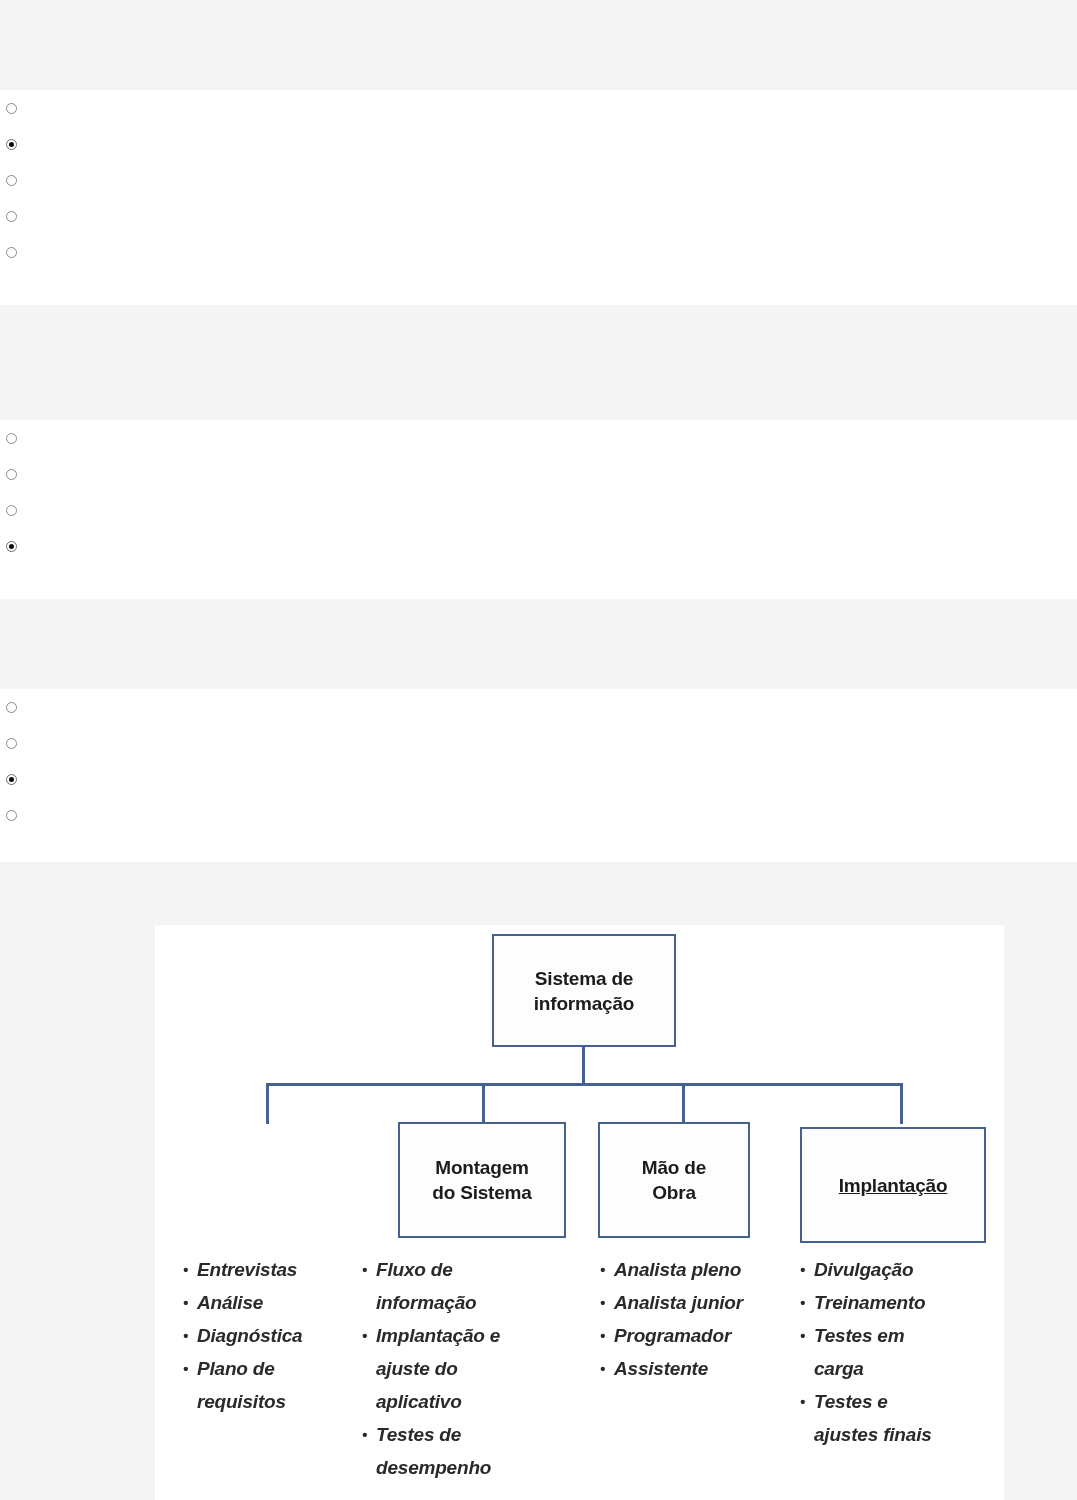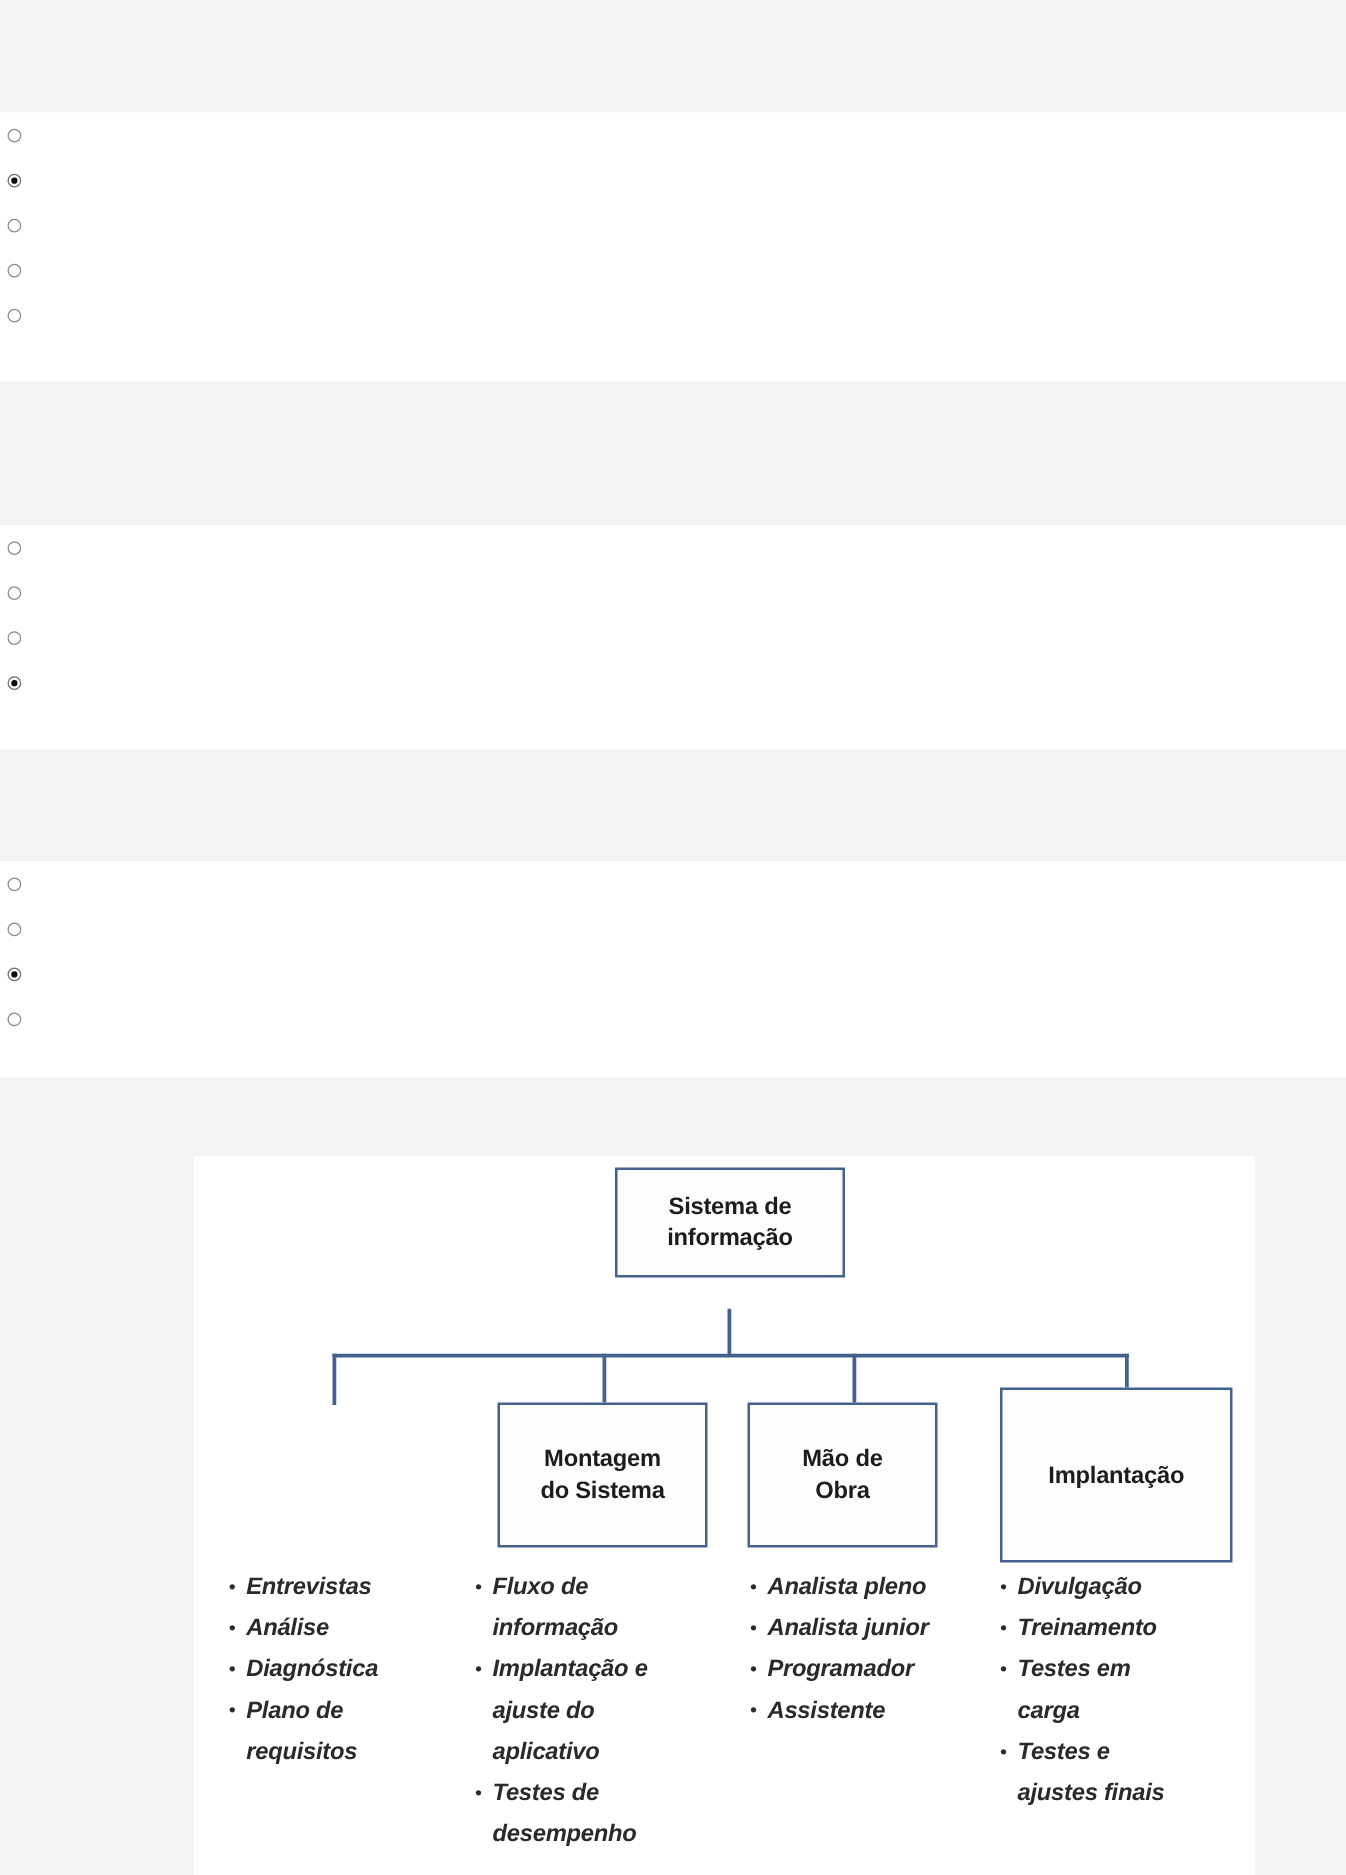--- a/index.html
+++ b/index.html
@@ -100,25 +100,25 @@
     justify-content: center;
     text-align: center;
     color: #1c1c1c;
     font-family: "Liberation Sans", sans-serif;
     font-weight: 700;
     font-size: 19px;
     line-height: 25px;
     letter-spacing: -0.2px;
   }
 
-  .node-root   { left: 337px; top: 9px;   width: 184px; height: 88px; }
+  .node-root   { left: 337px; top: 9px;   width: 184px; height: 113px; }
   .node-c1     { left: 10px;  top: 197px; width: 203px; height: 116px; }
   .node-c2     { left: 243px; top: 197px; width: 168px; height: 116px; }
   .node-c3     { left: 443px; top: 197px; width: 152px; height: 116px; }
-  .node-c4     { left: 645px; top: 185px; width: 186px; height: 140px; }
+  .node-c4     { left: 645px; top: 202px; width: 186px; height: 116px; text-decoration: underline; }
 
   .conn {
     position: absolute;
     background: #44618f;
   }
   
   .conn-stem  { left: 427px; top: 122px; width: 3px;  height: 38px; }
   
   .conn-bus   { left: 111px; top: 158px; width: 637px; height: 3px; }
   
@@ -132,21 +132,21 @@
     top: 328px;
     font-family: "Liberation Sans", sans-serif;
     font-style: italic;
     font-weight: 700;
     font-size: 19px;
     line-height: 33px;
     color: #2a2a2a;
     letter-spacing: -0.2px;
   }
   .bul-1 { left: 28px;  width: 190px; }
-  .bul-2 { left: 225px; width: 185px; }
+  .bul-2 { left: 207px; width: 185px; }
   .bul-3 { left: 445px; width: 200px; }
   .bul-4 { left: 645px; width: 195px; }
 
   .bullets ul {
     margin: 0;
     padding: 0;
     list-style: none;
   }
   .bullets li {
     position: relative;

